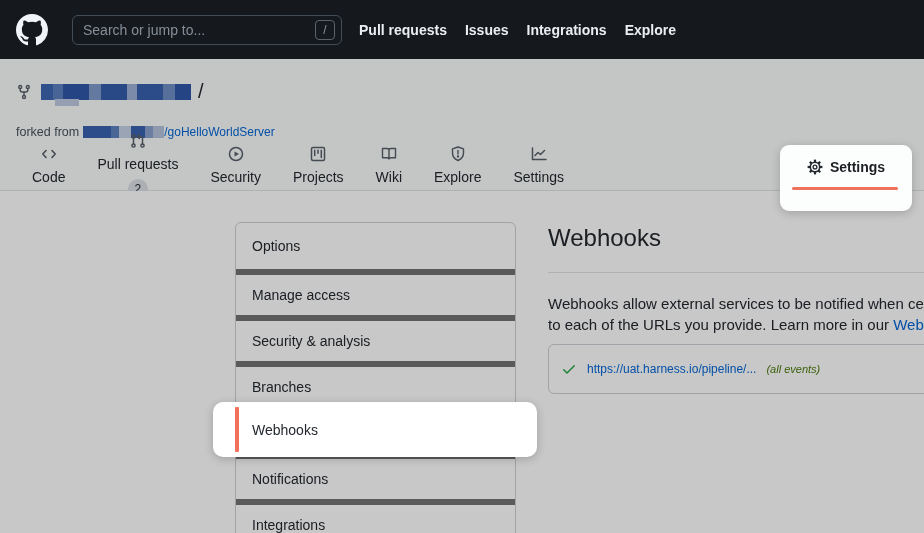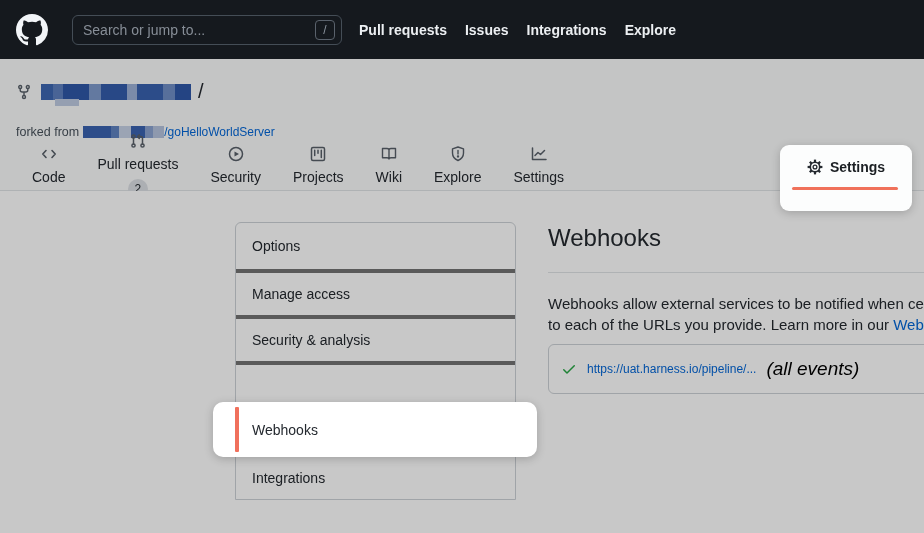--- a/index.html
+++ b/index.html
@@ -50,33 +50,33 @@
   .tab svg { flex:0 0 16px; }
   .counter { background:#dce0e4; border-radius:10px; padding:0 7px; height:20px;
     line-height:20px; font-size:12px; color:#24292f; }
 
   
   .content { position:absolute; top:191px; left:0; right:0; bottom:0; background:#ffffff; }
 
   .sidebar { position:absolute; left:235px; top:31px; width:281px;
     border:1px solid #ccd1d6; border-radius:6px 6px 0 0; background:#fff; }
   .sb-item { height:46px; display:flex; align-items:center; padding-left:16px;
-    font-size:14px; color:#24292f; cursor:pointer; border-top:4px solid #737373; }
+    font-size:14px; color:#24292f; cursor:pointer; border-top:6px solid #737373; }
   .sb-item:first-child { border-top:none; }
 
   .main { position:absolute; left:548px; top:29px; width:420px; }
   .main h1 { font-size:24px; font-weight:normal; line-height:36px; color:#24292f; }
   .main-divider { margin-top:16px; border-bottom:1px solid #dfe3e6; }
   .main p { margin-top:20px; font-size:15px; line-height:21px; white-space:nowrap; }
   .doc-link { color:#0366d6; text-decoration:none; }
   .wh-box { margin-top:9px; height:50px; width:420px; border:1px solid #ccd1d6;
     border-radius:6px; background:#fff; display:flex; align-items:center;
     padding-left:12px; gap:10px; }
   .wh-url { color:#0366d6; font-size:12px; text-decoration:none; white-space:nowrap; }
-  .wh-events { font-style:italic; font-size:19px; color:#000000; white-space:nowrap; }
+  .wh-events { font-style:italic; font-size:11px; color:#4d7c0f; white-space:nowrap; }
 
   
   .overlay { position:absolute; top:59px; left:0; right:0; bottom:0;
     background:rgba(0,0,0,0.215); z-index:5; pointer-events:none; }
 
   .spot-settings { position:absolute; left:780px; top:145px; width:132px; height:66px;
     z-index:10; background:#fcfdfd; border-radius:9px;
     box-shadow:0 2px 10px rgba(0,0,0,0.20); cursor:pointer; }
   .spot-settings .spot-row { height:44px; display:flex; align-items:center;
     justify-content:center; gap:7px; }
@@ -186,20 +186,21 @@
       </div>
     </div>
   </div>
 
   <div class="content">
 
     <div class="sidebar">
       <div class="sb-item">Options</div>
       <div class="sb-item">Manage access</div>
       <div class="sb-item">Security &amp; analysis</div>
+      <div class="sb-item">Branches</div>
       <div class="sb-item"></div>
       <div class="sb-item">Notifications</div>
       <div class="sb-item">Integrations</div>
     </div>
 
     <div class="main">
       <h1>Webhooks</h1>
       <div class="main-divider"></div>
       <p>
         <span>Webhooks allow external services to be notified when certa</span><br>

